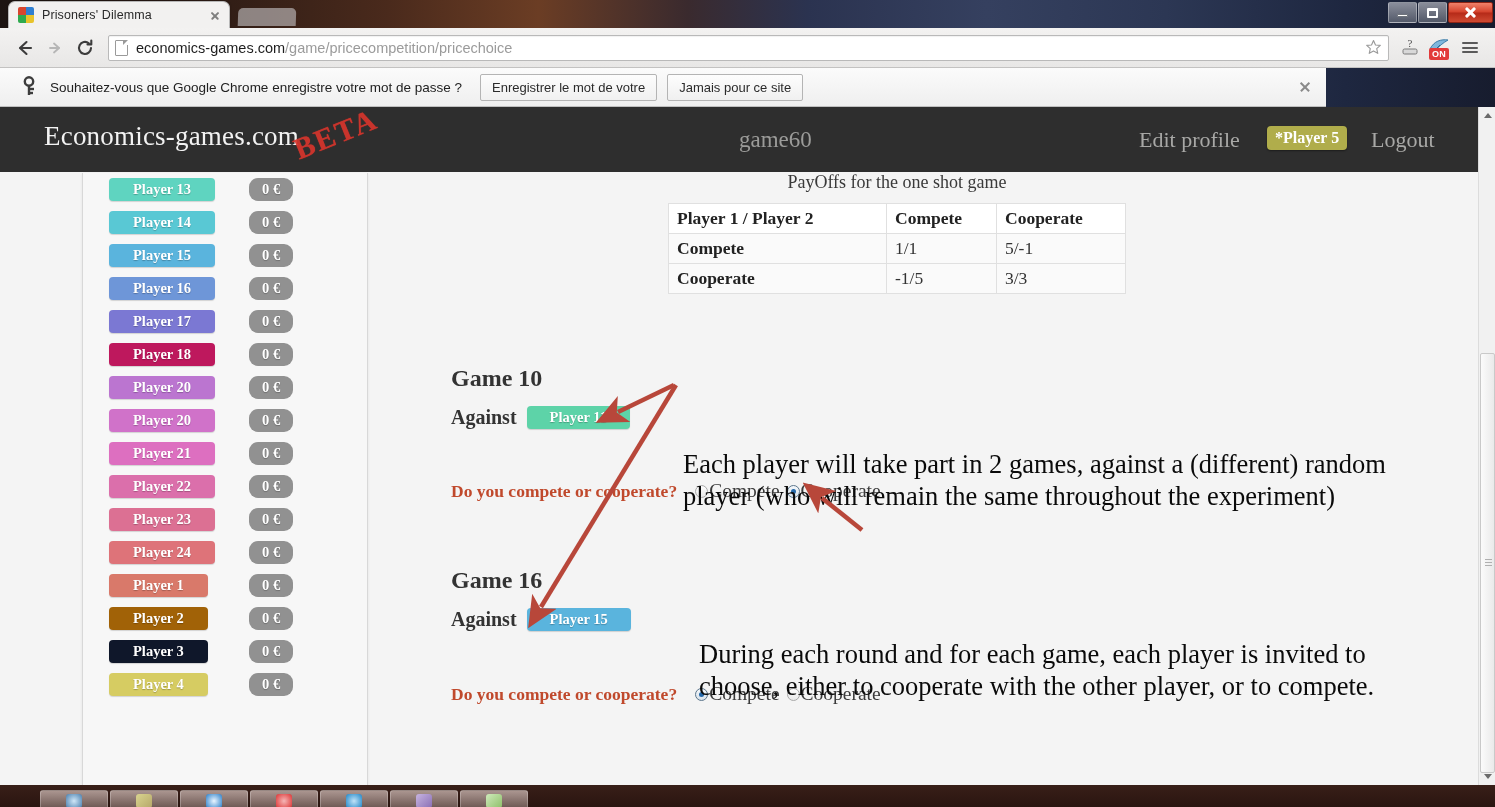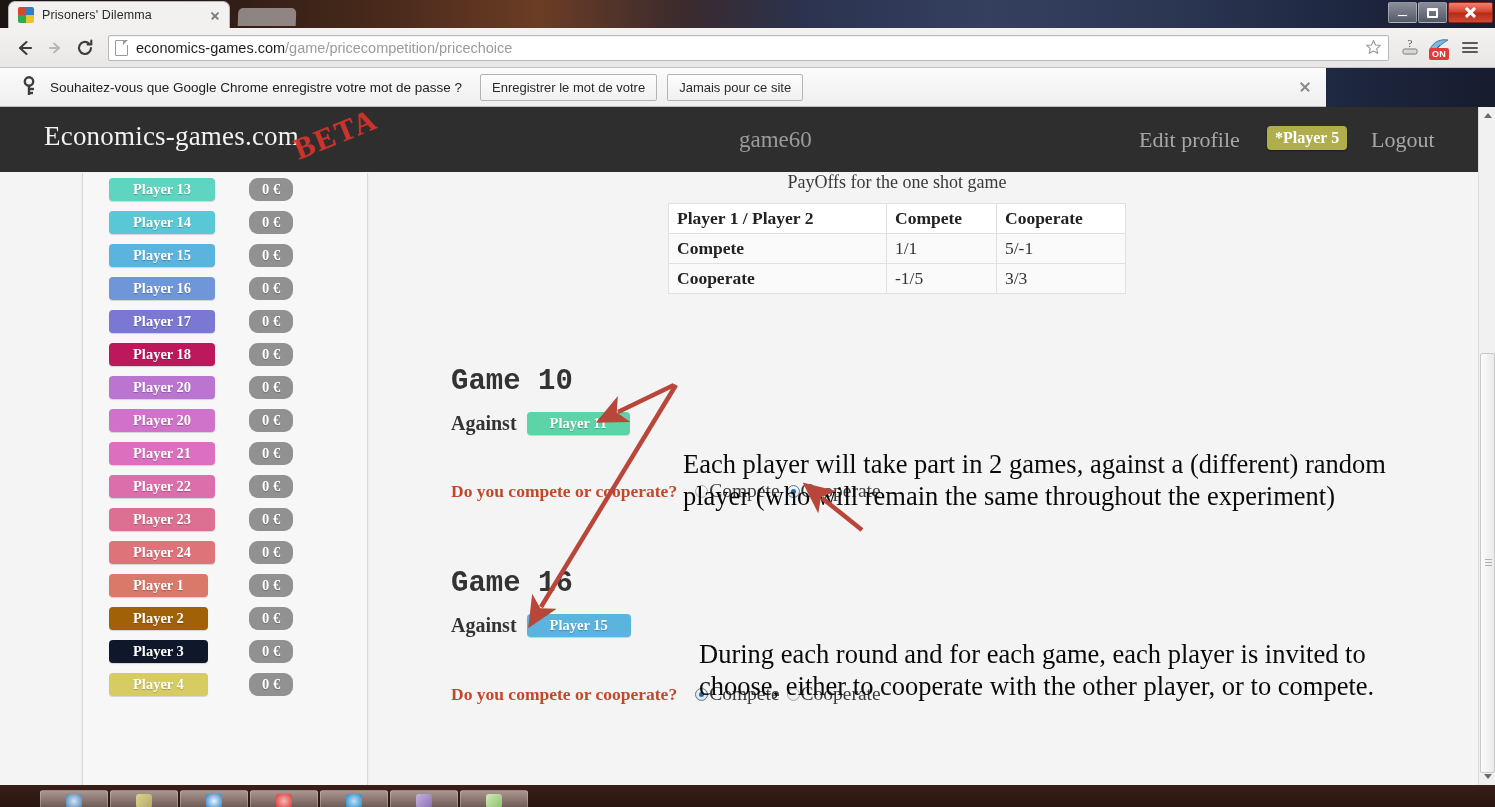--- a/index.html
+++ b/index.html
@@ -263,21 +263,21 @@
   }
   table#payoff th, table#payoff td.rowhead { font-weight: bold; color: #222; }
   table#payoff tr:nth-child(1) th { background:#fff; }
   table#payoff td { background: #fafafa; }
   table#payoff tr:nth-child(1) th:nth-child(1) { width: 218px; }
   table#payoff th:nth-child(2), table#payoff td:nth-child(2) { width: 110px; }
 
   
   .game-block { position: absolute; }
   .game-title {
-    font-family: Liberation Mono, monospace; font-weight: bold; font-size: 29px; color: #333;
+    font-family: Liberation Serif, serif; font-weight: bold; font-size: 24px; color: #333;
   }
   .against-line { margin-top: 14px; display: flex; align-items: center; gap: 10px; }
   .against-label { font-family: "Liberation Serif", serif; font-weight: bold; font-size: 20px; color: #333; }
   .against-badge {
     font-family: "Liberation Serif", serif; font-weight: bold; font-size: 14.5px; color: #fff;
     padding: 3px 23px; border-radius: 4px; text-shadow: 0 1px 1px rgba(0,0,0,.25);
     box-shadow: 0 1px 1px rgba(0,0,0,.15);
   }
   .choice-line { display: flex; align-items: center; }
   .choice-q {

